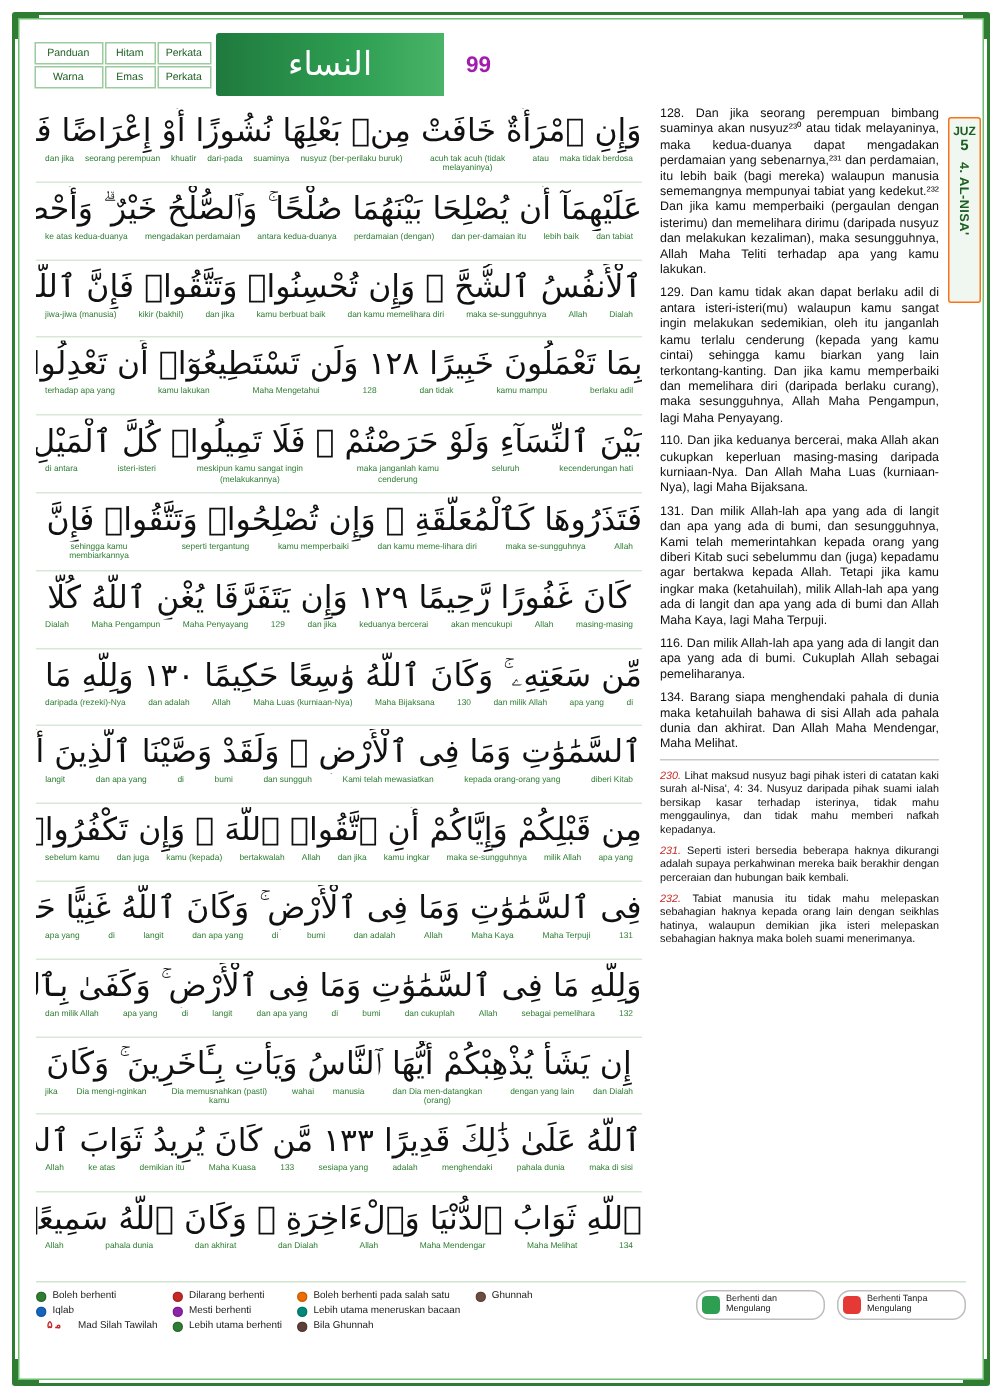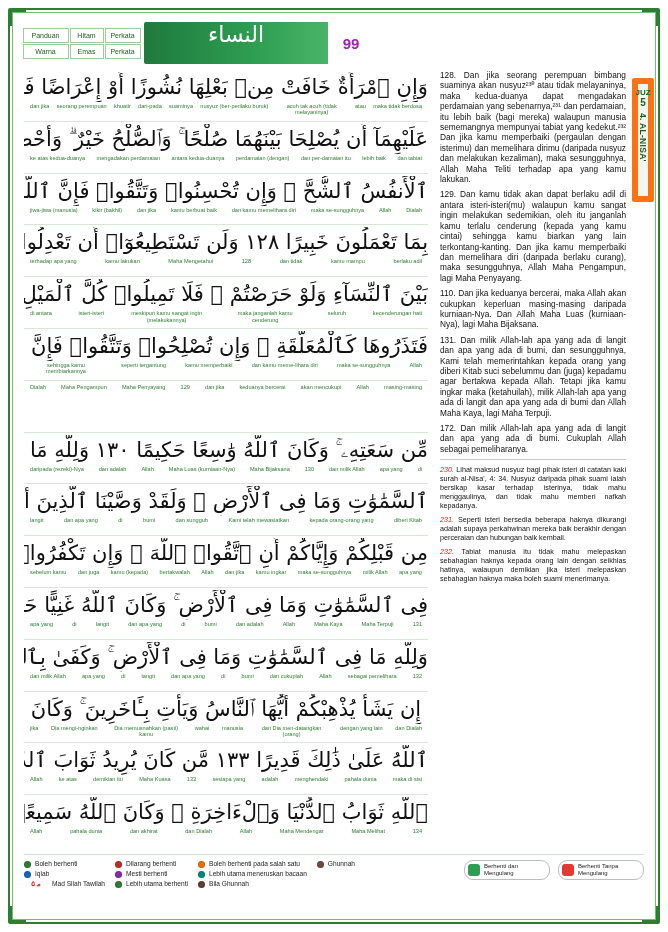--- a/index.html
+++ b/index.html
@@ -77,25 +77,25 @@
     font-size: 12.5px;
     font-weight: bold;
     color: #1b5e20;
   }
   .ayah-range .inner {
     border: 1px solid #9ccc9e;
     border-radius: 3px;
     padding: 5px 26px;
   }
   .surah-badge {
-    width: 184px;
+    width: 152px;
     background: linear-gradient(90deg, #1f7a3d 0%, #2e9e52 60%, #49b467 100%);
     color: #ffffff;
     display: flex;
-    align-items: flex-start;
+    align-items: center;
     justify-content: center;
     font-size: 21px;
     border-radius: 2px 0 0 2px;
     position: relative;
   }
   .surah-badge .arabic {
     font-family: "DejaVu Sans", sans-serif;
     direction: rtl;
     font-size: 22px;
     letter-spacing: 1px;
@@ -111,21 +111,21 @@
   }
 
   
   .side-tab {
     position: absolute;
     right: 14px;
     top: 78px;
     width: 22px;
     height: 124px;
     background: #f0f7f0;
-    border: 6px solid #f97316;
+    border: 1px solid #f97316;
     border-radius: 2px;
     display: flex;
     flex-direction: column;
     align-items: center;
     padding-top: 4px;
     font-size: 8px;
     color: #1b5e20;
   }
   .side-tab .juz-label { font-weight: bold; line-height: 9px; text-align: center; }
   .side-tab .juz-num { font-weight: bold; font-size: 10px; margin-bottom: 5px; }
@@ -388,20 +388,21 @@
           <div class="glosses">
             <span>Allah</span>
             <span>maka se-sungguhnya</span>
             <span>dan kamu meme-lihara diri</span>
             <span>kamu memperbaiki</span>
             <span>seperti tergantung</span>
             <span>sehingga kamu membiarkannya</span>
           </div>
         </div>
         <div class="aline">
+          <div class="arabic-text">كَانَ غَفُورًا رَّحِيمًا ١٢٩ وَإِن يَتَفَرَّقَا يُغْنِ ٱللَّهُ كُلًّا</div>
           <div class="glosses">
             <span>masing-masing</span>
             <span>Allah</span>
             <span>akan mencukupi</span>
             <span>keduanya bercerai</span>
             <span>dan jika</span>
             <span>129</span>
             <span>Maha Penyayang</span>
             <span>Maha Pengampun</span>
             <span>Dialah</span>
@@ -521,21 +522,22 @@
             <span>pahala dunia</span>
             <span>Allah</span>
           </div>
         </div>
       </div>
     <div class="col-trans" id="trans-col">
         <p class="trans-p">128. Dan jika seorang perempuan bimbang suaminya akan nusyuz²³⁰ atau tidak melayaninya, maka kedua-duanya dapat mengadakan perdamaian yang sebenarnya,²³¹ dan perdamaian, itu lebih baik (bagi mereka) walaupun manusia sememangnya mempunyai tabiat yang kedekut.²³² Dan jika kamu memperbaiki (pergaulan dengan isterimu) dan memelihara dirimu (daripada nusyuz dan melakukan kezaliman), maka sesungguhnya, Allah Maha Teliti terhadap apa yang kamu lakukan.</p>
         <p class="trans-p">129. Dan kamu tidak akan dapat berlaku adil di antara isteri-isteri(mu) walaupun kamu sangat ingin melakukan sedemikian, oleh itu janganlah kamu terlalu cenderung (kepada yang kamu cintai) sehingga kamu biarkan yang lain terkontang-kanting. Dan jika kamu memperbaiki dan memelihara diri (daripada berlaku curang), maka sesungguhnya, Allah Maha Pengampun, lagi Maha Penyayang.</p>
         <p class="trans-p">110. Dan jika keduanya bercerai, maka Allah akan cukupkan keperluan masing-masing daripada kurniaan-Nya. Dan Allah Maha Luas (kurniaan-Nya), lagi Maha Bijaksana.</p>
         <p class="trans-p">131. Dan milik Allah-lah apa yang ada di langit dan apa yang ada di bumi, dan sesungguhnya, Kami telah memerintahkan kepada orang yang diberi Kitab suci sebelummu dan (juga) kepadamu agar bertakwa kepada Allah. Tetapi jika kamu ingkar maka (ketahuilah), milik Allah-lah apa yang ada di langit dan apa yang ada di bumi dan Allah Maha Kaya, lagi Maha Terpuji.</p>
-        <p class="trans-p">172. Dan milik Allah-lah apa yang ada di langit dan apa yang ada di bumi. Cukuplah Allah sebagai pemeliharanya.</p>
+        <p class="trans-p">116. Dan milik Allah-lah apa yang ada di langit dan apa yang ada di bumi. Cukuplah Allah sebagai pemeliharanya.</p>
+        <p class="trans-p">134. Barang siapa menghendaki pahala di dunia maka ketahuilah bahawa di sisi Allah ada pahala dunia dan akhirat. Dan Allah Maha Mendengar, Maha Melihat.</p>
         <div class="foot-sep"></div>
         <p class="foot-note"><span class="foot-num">230.</span> <span>Lihat maksud nusyuz bagi pihak isteri di catatan kaki surah al-Nisa', 4: 34. Nusyuz daripada pihak suami ialah bersikap kasar terhadap isterinya, tidak mahu menggaulinya, dan tidak mahu memberi nafkah kepadanya.</span></p>
         <p class="foot-note"><span class="foot-num">231.</span> <span>Seperti isteri bersedia beberapa haknya dikurangi adalah supaya perkahwinan mereka baik berakhir dengan perceraian dan hubungan baik kembali.</span></p>
         <p class="foot-note"><span class="foot-num">232.</span> <span>Tabiat manusia itu tidak mahu melepaskan sebahagian haknya kepada orang lain dengan seikhlas hatinya, walaupun demikian jika isteri melepaskan sebahagian haknya maka boleh suami menerimanya.</span></p>
       </div>
   </div>
 
   <div class="legend-bar">
     <div class="legend-cols" id="legend-cols">
         <div class="legend-col">

